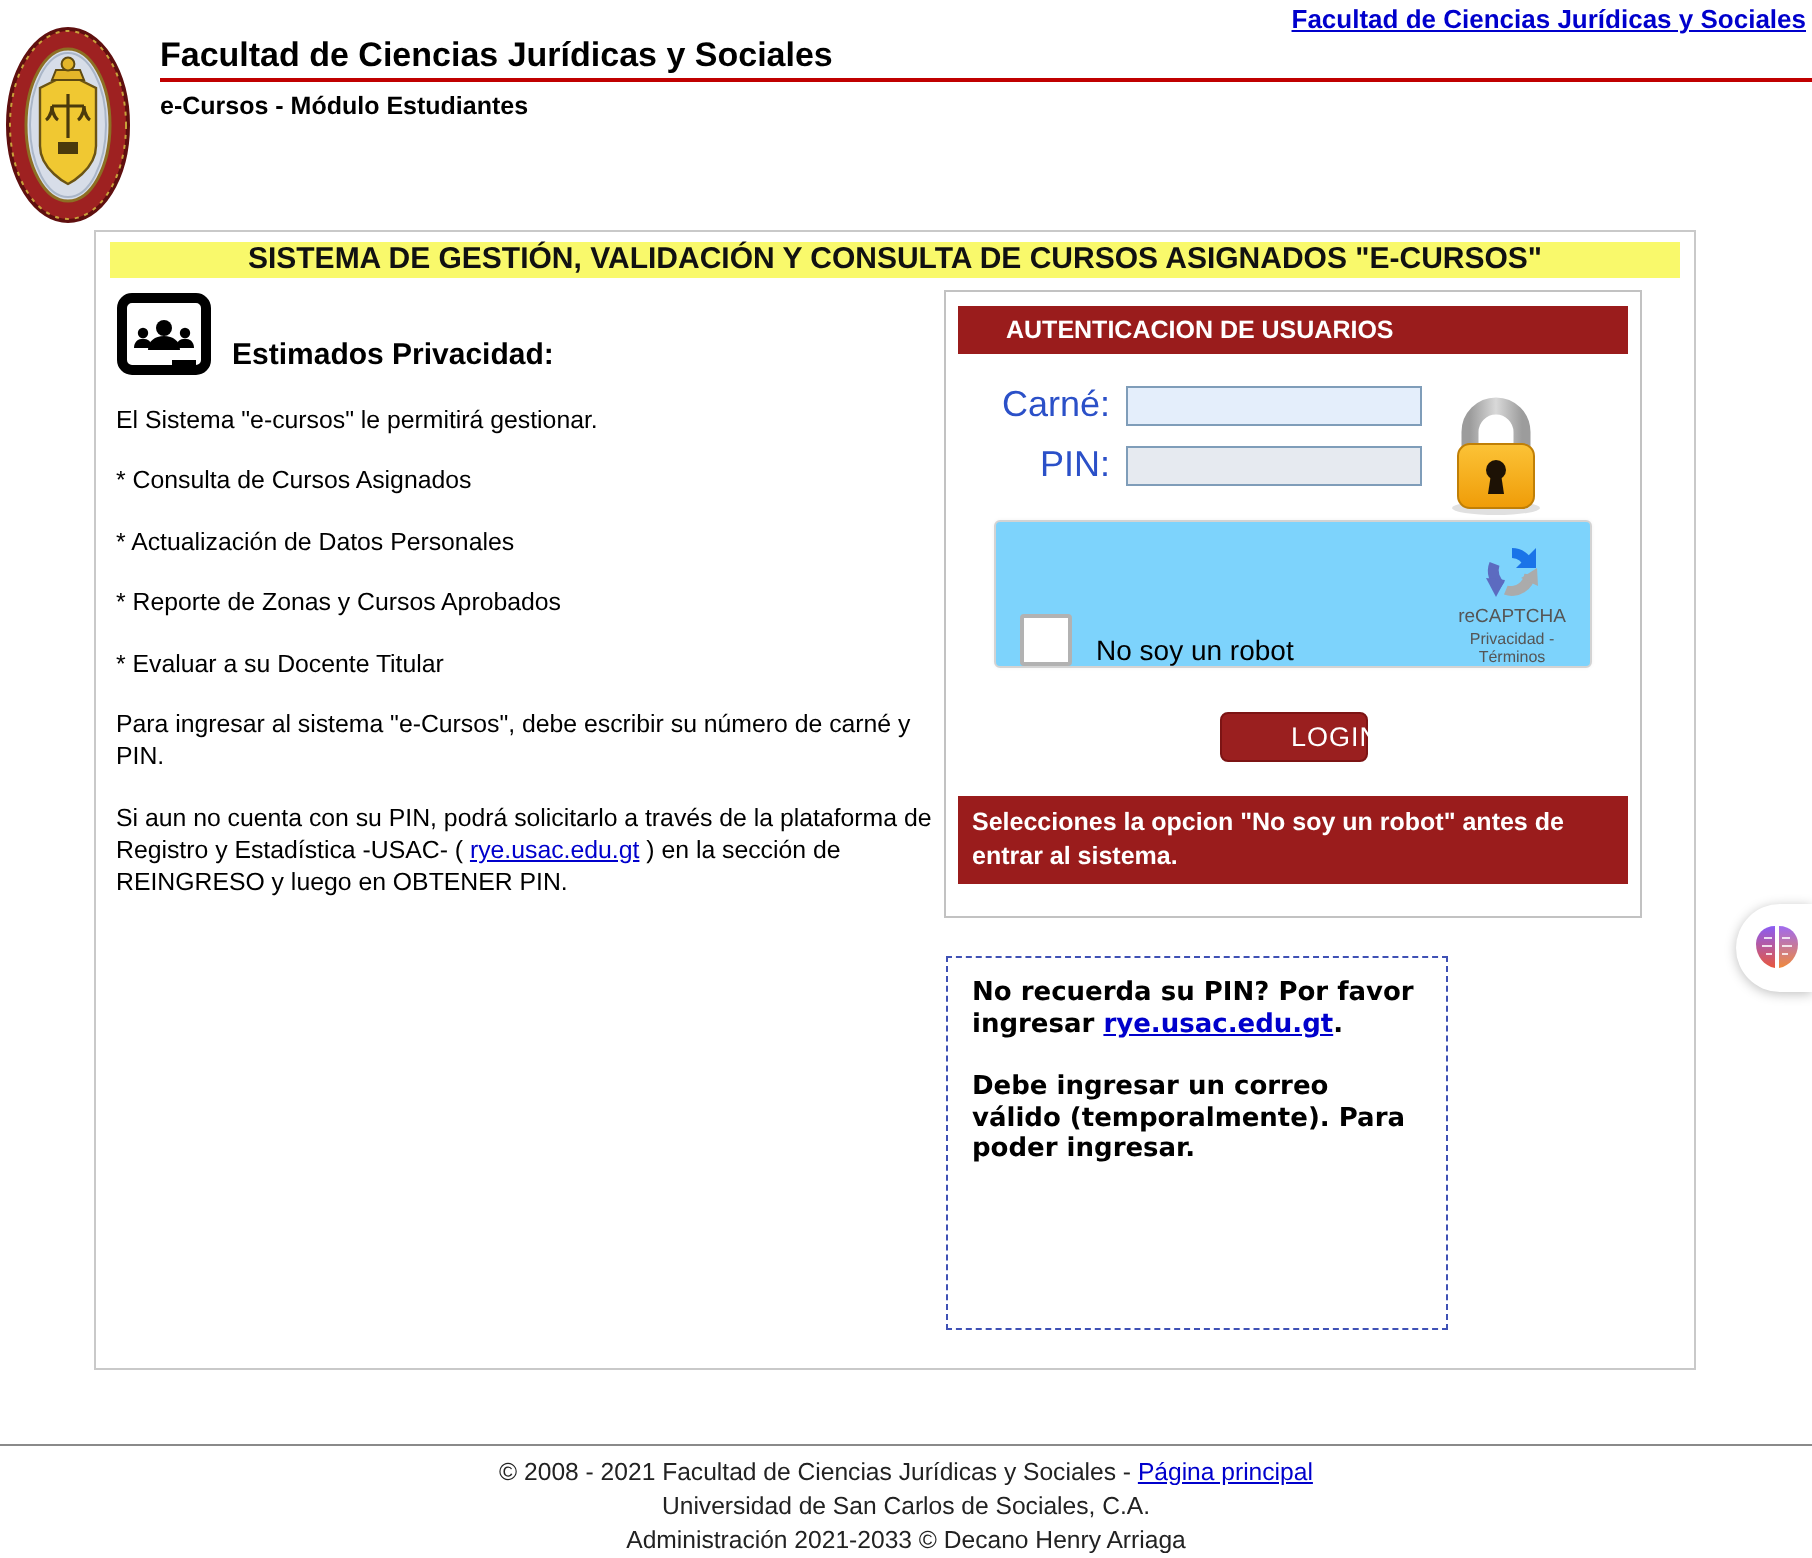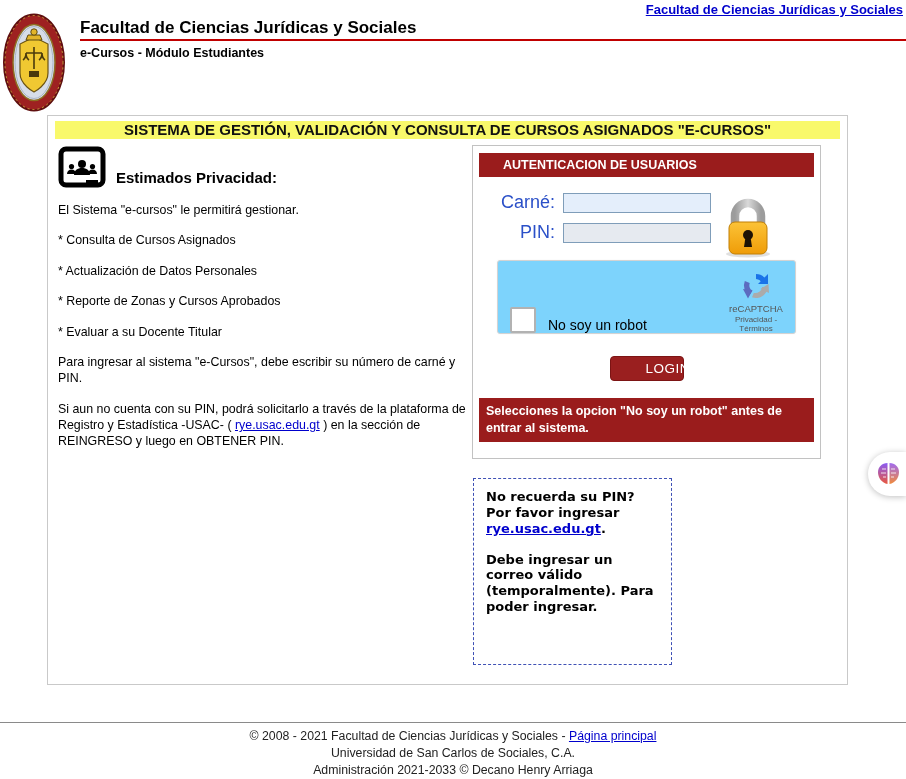--- a/index.html
+++ b/index.html
@@ -57,21 +57,21 @@
   .rc-links { font-size:8px; color:#555; margin-top:1px; }
 
   .login-btn { position:absolute; left:50%; transform:translateX(-50%); top:210px;
                width:74px; height:25px; background:#9a1f1f; border:1px solid #7c1414;
                border-radius:4px; color:#fff; font-size:13.5px; letter-spacing:.5px;
                font-family:"Liberation Sans", sans-serif; cursor:pointer;padding-left:35px; }
   .auth-warning { position:absolute; left:6px; right:6px; top:252px; background:#9a1c1c;
                   color:#fff; font-size:12.5px; font-weight:700; line-height:1.35; padding:5px 7px; }
 
   
-  .notice { position:absolute; left:425px; top:362px; width:199px; height:187px;
+  .notice { position:absolute; left:425px; top:362px; width:251px; height:187px;
             border:1px dashed #3f51b5; padding:10px 12px;
             font-family:"DejaVu Sans", sans-serif; font-size:13px; font-weight:700; line-height:1.22; }
   .notice p + p { margin-top:15px; }
   .notice a { font-weight:700; }
 
   
   .float-widget { position:absolute; left:868px; top:452px; width:38px; height:44px;
                   background:#fff; border-radius:22px 0 0 22px;
                   box-shadow:0 1px 6px rgba(0,0,0,.25); display:flex; align-items:center;
                   justify-content:flex-end; cursor:pointer; }

